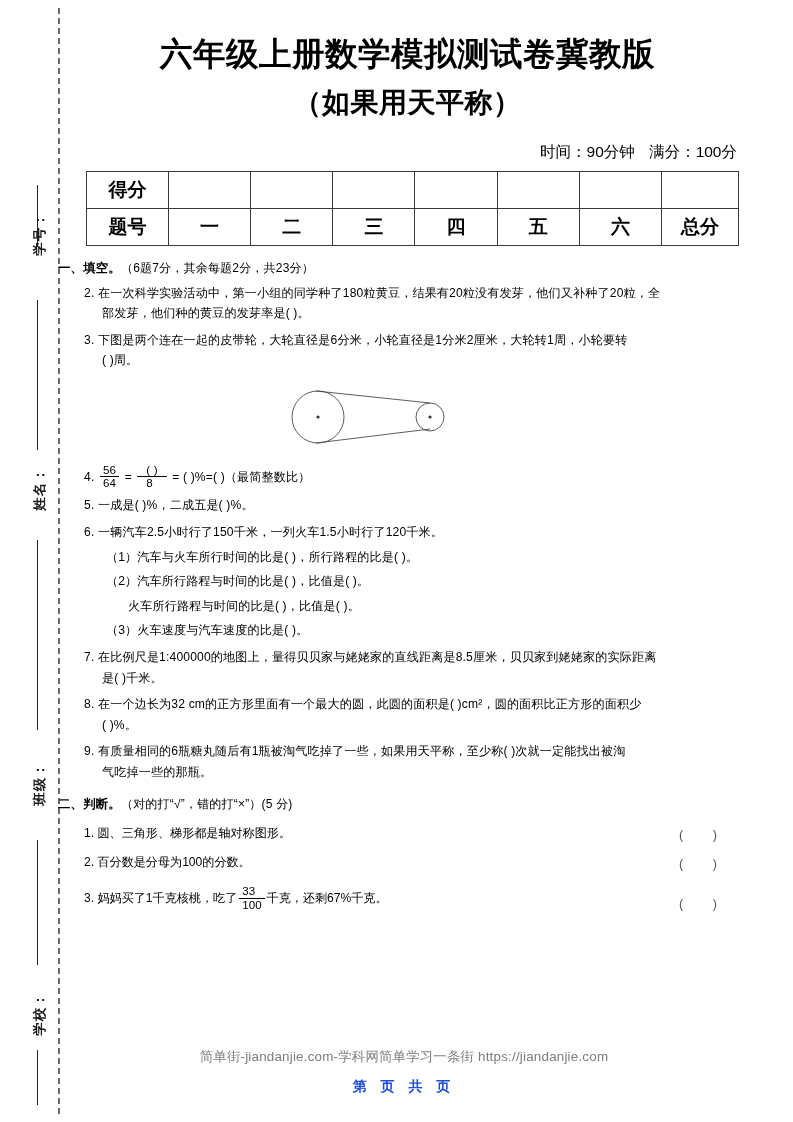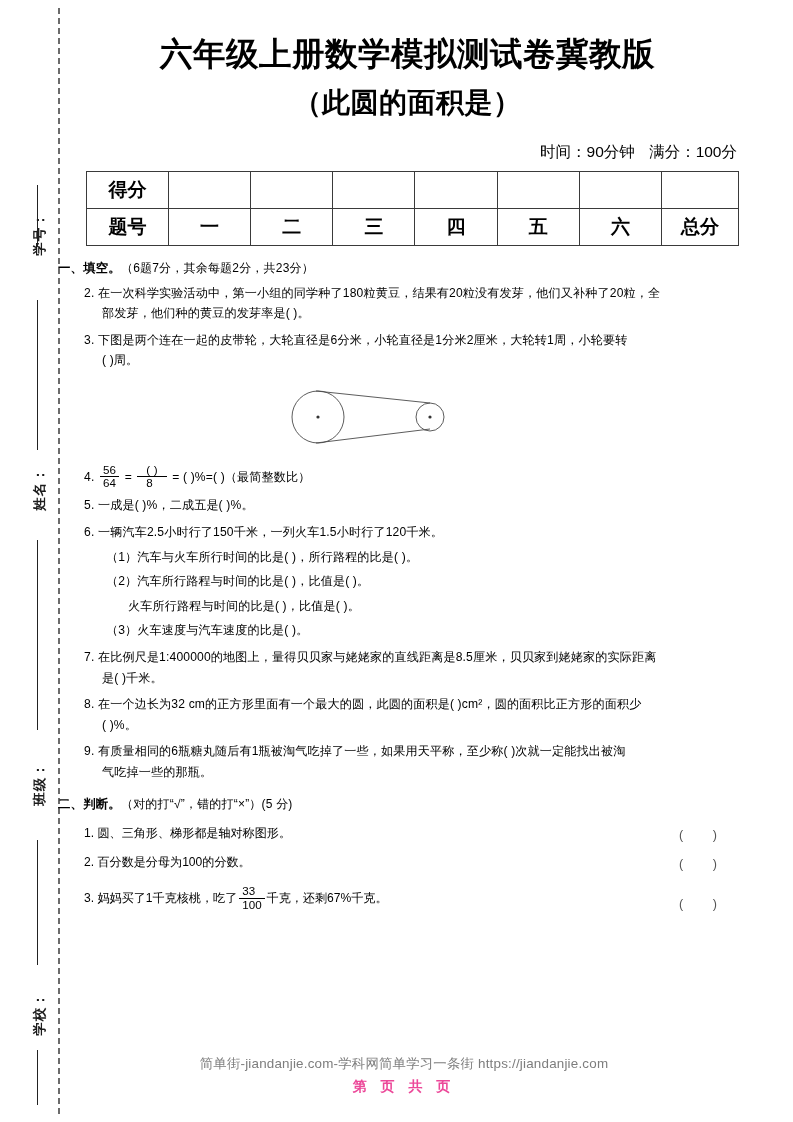--- a/index.html
+++ b/index.html
@@ -177,25 +177,25 @@
     text-align: center;
     padding-right: 25px;
   }
   .footer-site {
     font-family: "Liberation Sans", "DejaVu Sans", sans-serif;
     font-size: 13.4px;
     color: #7d7d7d;
     letter-spacing: 0.2px;
   }
   .footer-page {
-    margin-top: 5px;
+    margin-top: 12px;
     font-family: "Liberation Sans", "DejaVu Sans", sans-serif;
     font-size: 14px;
     font-weight: 700;
-    color: #ec4899;
+    color: #1d4ed8;
     letter-spacing: 5px;
   }
 </style>
 </head>
 <body>
 
 <div id="margin-strip">
   <div class="dashed-rule"></div>
 
   <div class="seg-line" style="top:185px;height:62px;"></div>
@@ -206,21 +206,21 @@
 
   <div class="vlabel" style="top:225px;">学号：</div>
   <div class="vlabel" style="top:480px;">姓名：</div>
   <div class="vlabel" style="top:775px;">班级：</div>
   <div class="vlabel" style="top:1005px;">学校：</div>
 </div>
 
 <div id="page">
 
   <h1 class="title-main">六年级上册数学模拟测试卷冀教版</h1>
-  <h2 class="title-sub">（此圆的面积是）</h2>
+  <h2 class="title-sub">（如果用天平称）</h2>
 
   <div class="meta-line">
     <span>时间：90分钟</span>
     <span>满分：100分</span>
   </div>
 
   <div class="score-table-wrap">
     <table class="score-table">
       <tbody>
         <tr>

